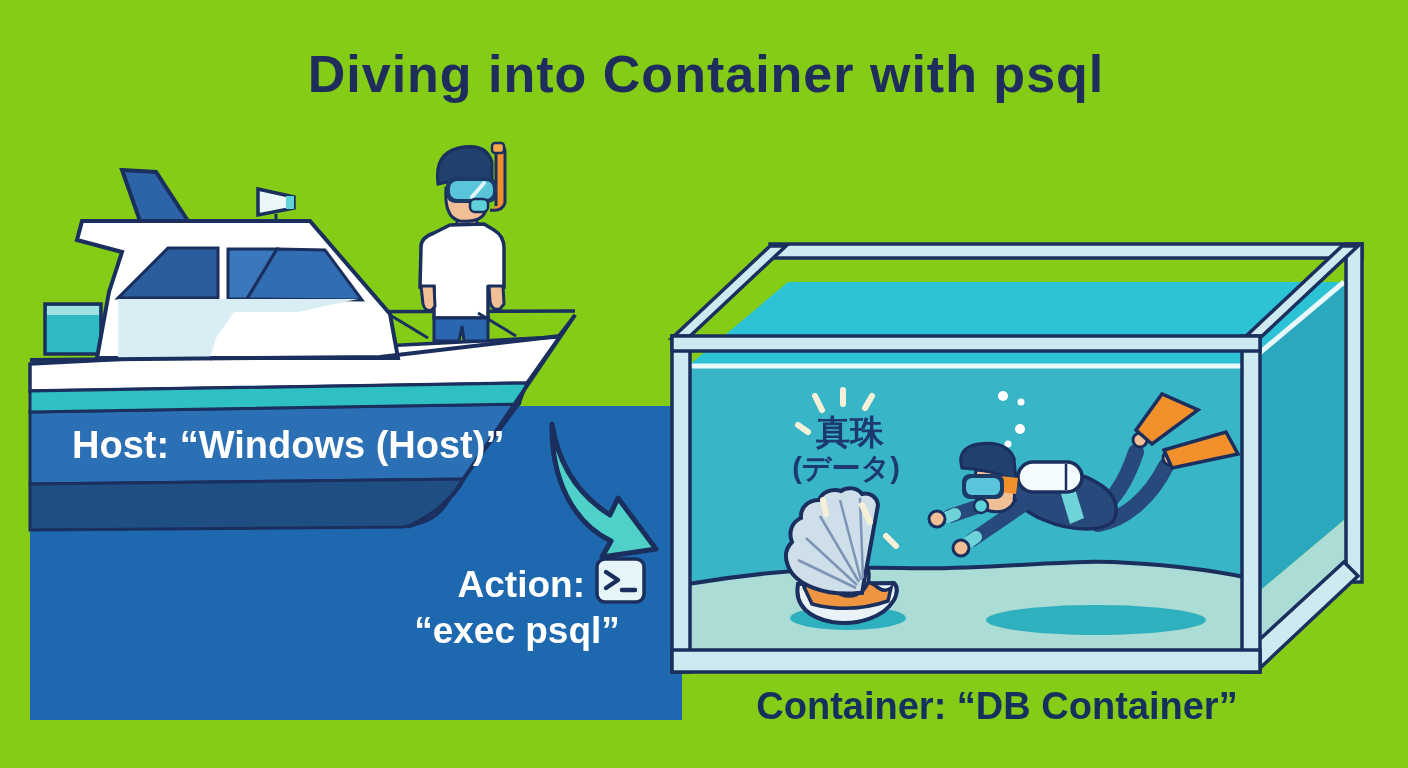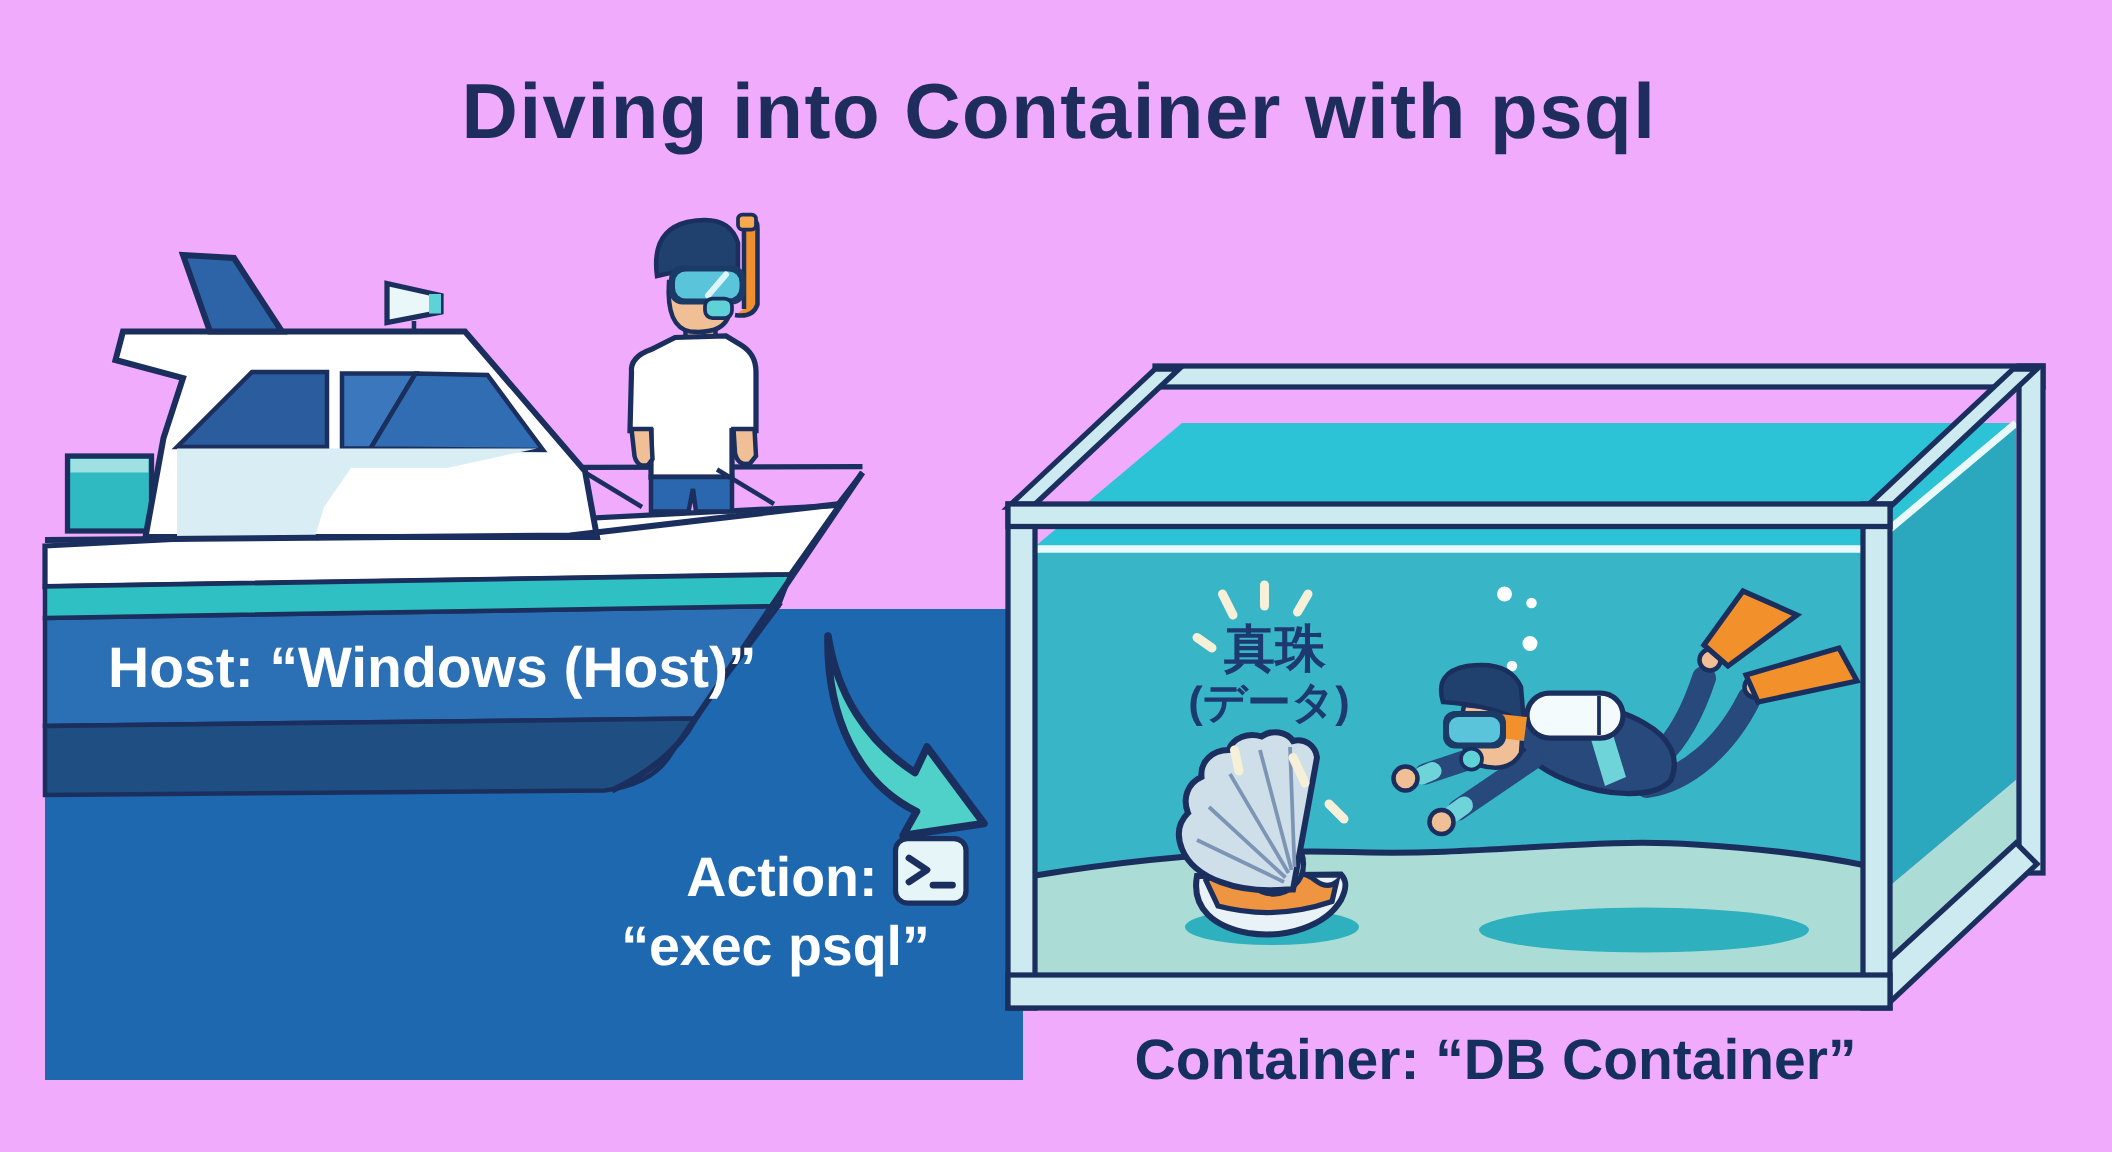--- a/index.html
+++ b/index.html
@@ -1,16 +1,16 @@
 <!DOCTYPE html>
 <html><head>
 <meta charset="utf-8">
 <style>
   html,body{margin:0;padding:0;background:#ffffff;}
-  .stage{position:relative;width:1408px;height:768px;background:#f0abfc;overflow:hidden;
+  .stage{position:relative;width:1408px;height:768px;background:#84cc16;overflow:hidden;
          font-family:"Liberation Sans", sans-serif;}
   svg{display:block;}
   text{font-family:"Liberation Sans", sans-serif;}
   .title-text{font-size:52px;font-weight:700;fill:#1e2d5c;letter-spacing:1px;}
   .host-text{font-size:38px;font-weight:700;fill:#ffffff;}
   .action-text{font-size:37px;font-weight:700;fill:#ffffff;}
   .jp-text{font-size:34px;font-weight:700;fill:#1c3a70;}
   .jp-sub{font-size:29px;font-weight:700;fill:#1c3a70;}
   .container-text{font-size:38px;font-weight:700;fill:#16305e;}
 </style>

